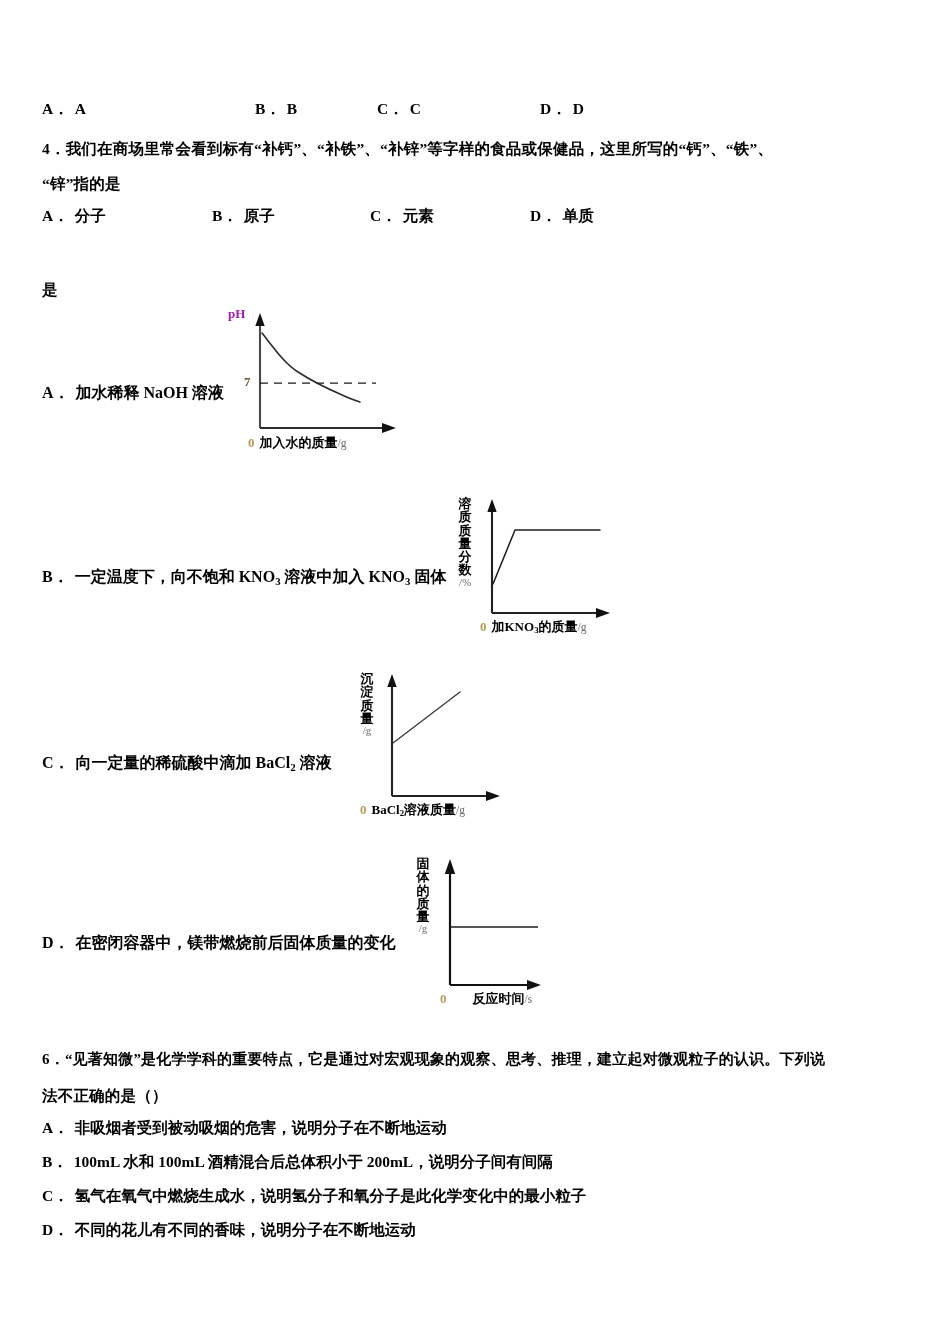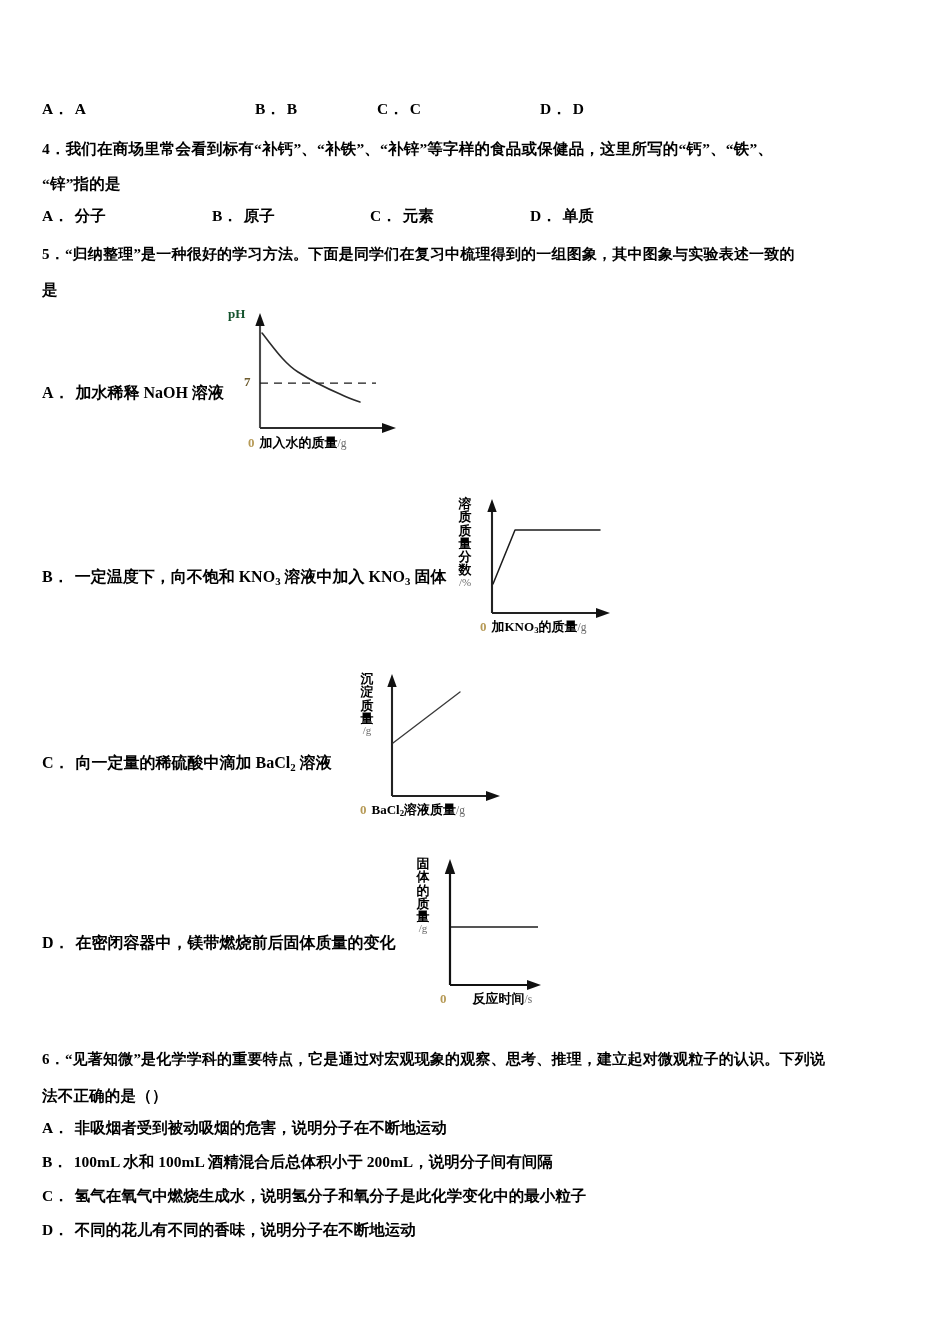--- a/index.html
+++ b/index.html
@@ -86,21 +86,21 @@
   .axis-x-label .unit {
     font-size: 11.5px;
     font-weight: normal;
     color: #6b6b6b;
   }
   .axis-y-label {
     position: absolute;
     font-size: 13px;
     font-weight: bold;
     white-space: nowrap;
-    color: #14532d;
+    color: #a21caf;
   }
   .tick-label {
     position: absolute;
     font-size: 13px;
     font-weight: bold;
     color: #6d5b2e;
   }
 </style>
 </head>
 <body>
@@ -131,23 +131,20 @@
   <div class="opt" style="left:212px; top:206px;">
     <span class="optlabel">B．</span><span>原子</span>
   </div>
   <div class="opt" style="left:370px; top:206px;">
     <span class="optlabel">C．</span><span>元素</span>
   </div>
   <div class="opt" style="left:530px; top:206px;">
     <span class="optlabel">D．</span><span>单质</span>
   </div>
 
-  <div class="qline" style="left:42px; top:243px; font-size:15px;">
-    <span>5．</span><span>“归纳整理”是一种很好的学习方法。下面是同学们在复习中梳理得到的一组图象，其中图象与实验表述一致的</span>
-  </div>
   <div class="qline" style="left:42px; top:278px;">是</div>
 
   <div class="stem" style="left:42px; top:383px;">
     <span class="optlabel">A．</span><span>加水稀释 NaOH 溶液</span>
   </div>
 
   <div class="chart" style="left:240px; top:310px;">
     <svg width="180" height="130" viewBox="0 0 180 130">
 
       <line x1="20" y1="14" x2="20" y2="118" stroke="#4a4a4a" stroke-width="2.1"></line>

